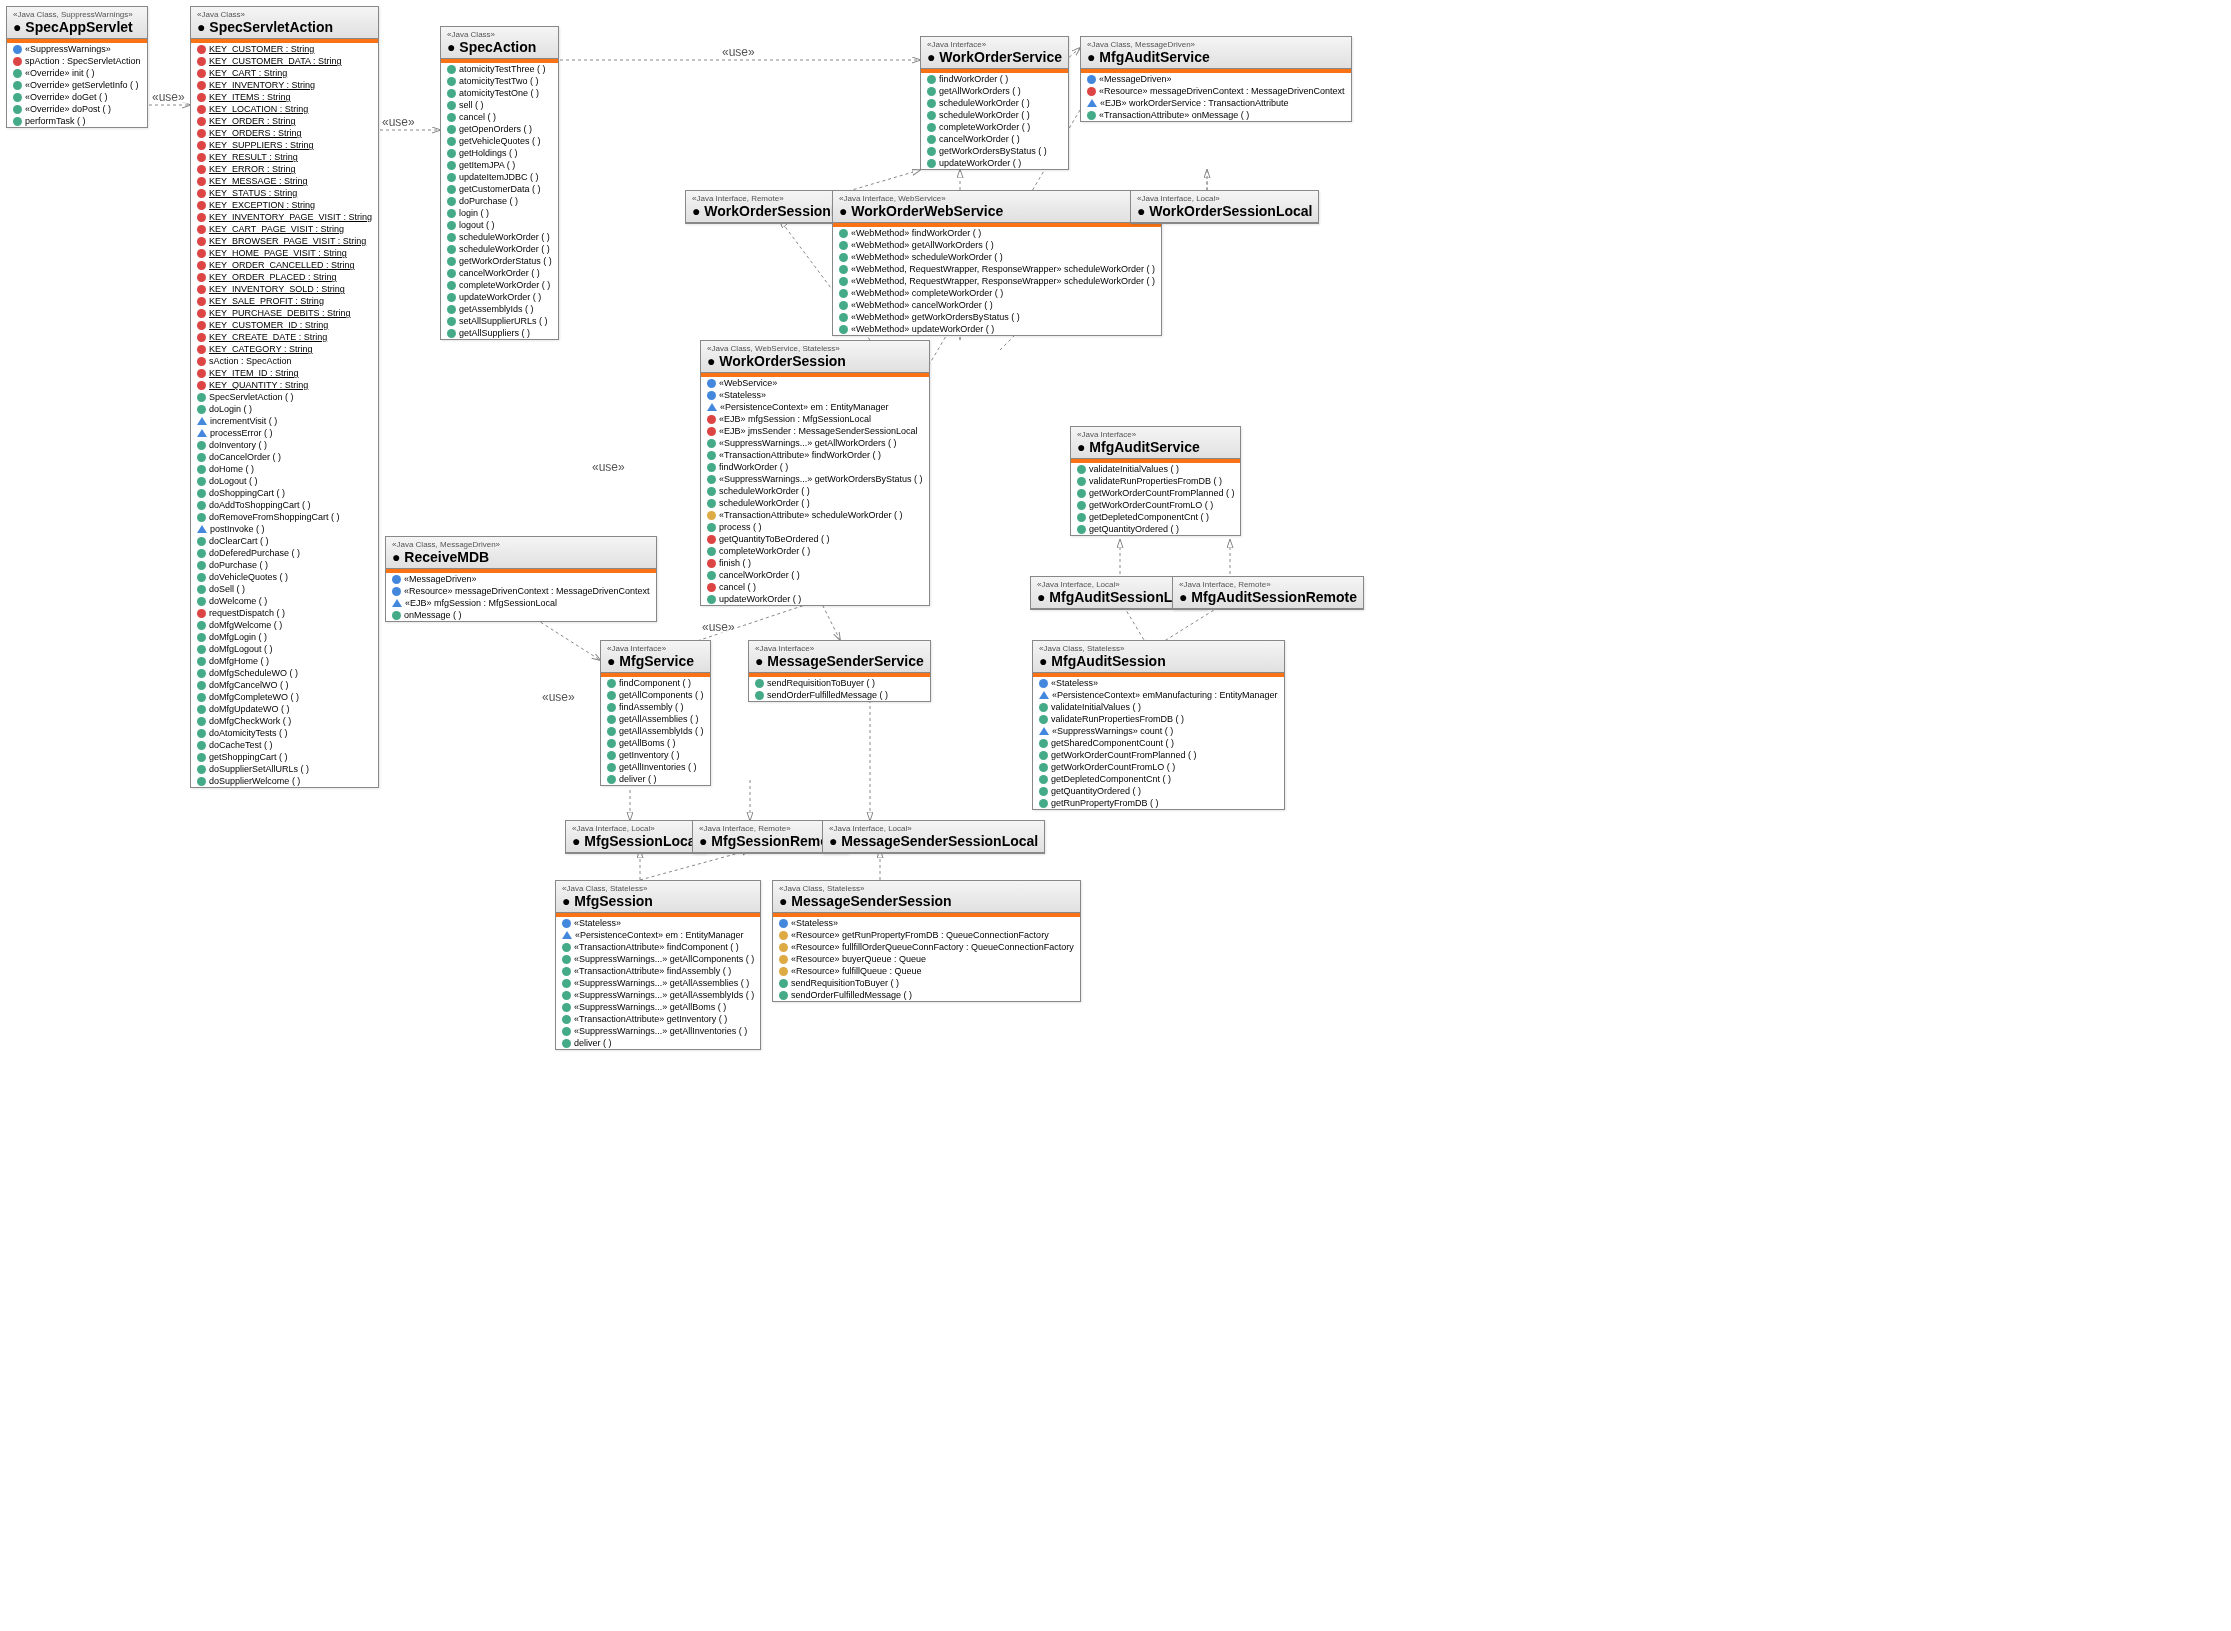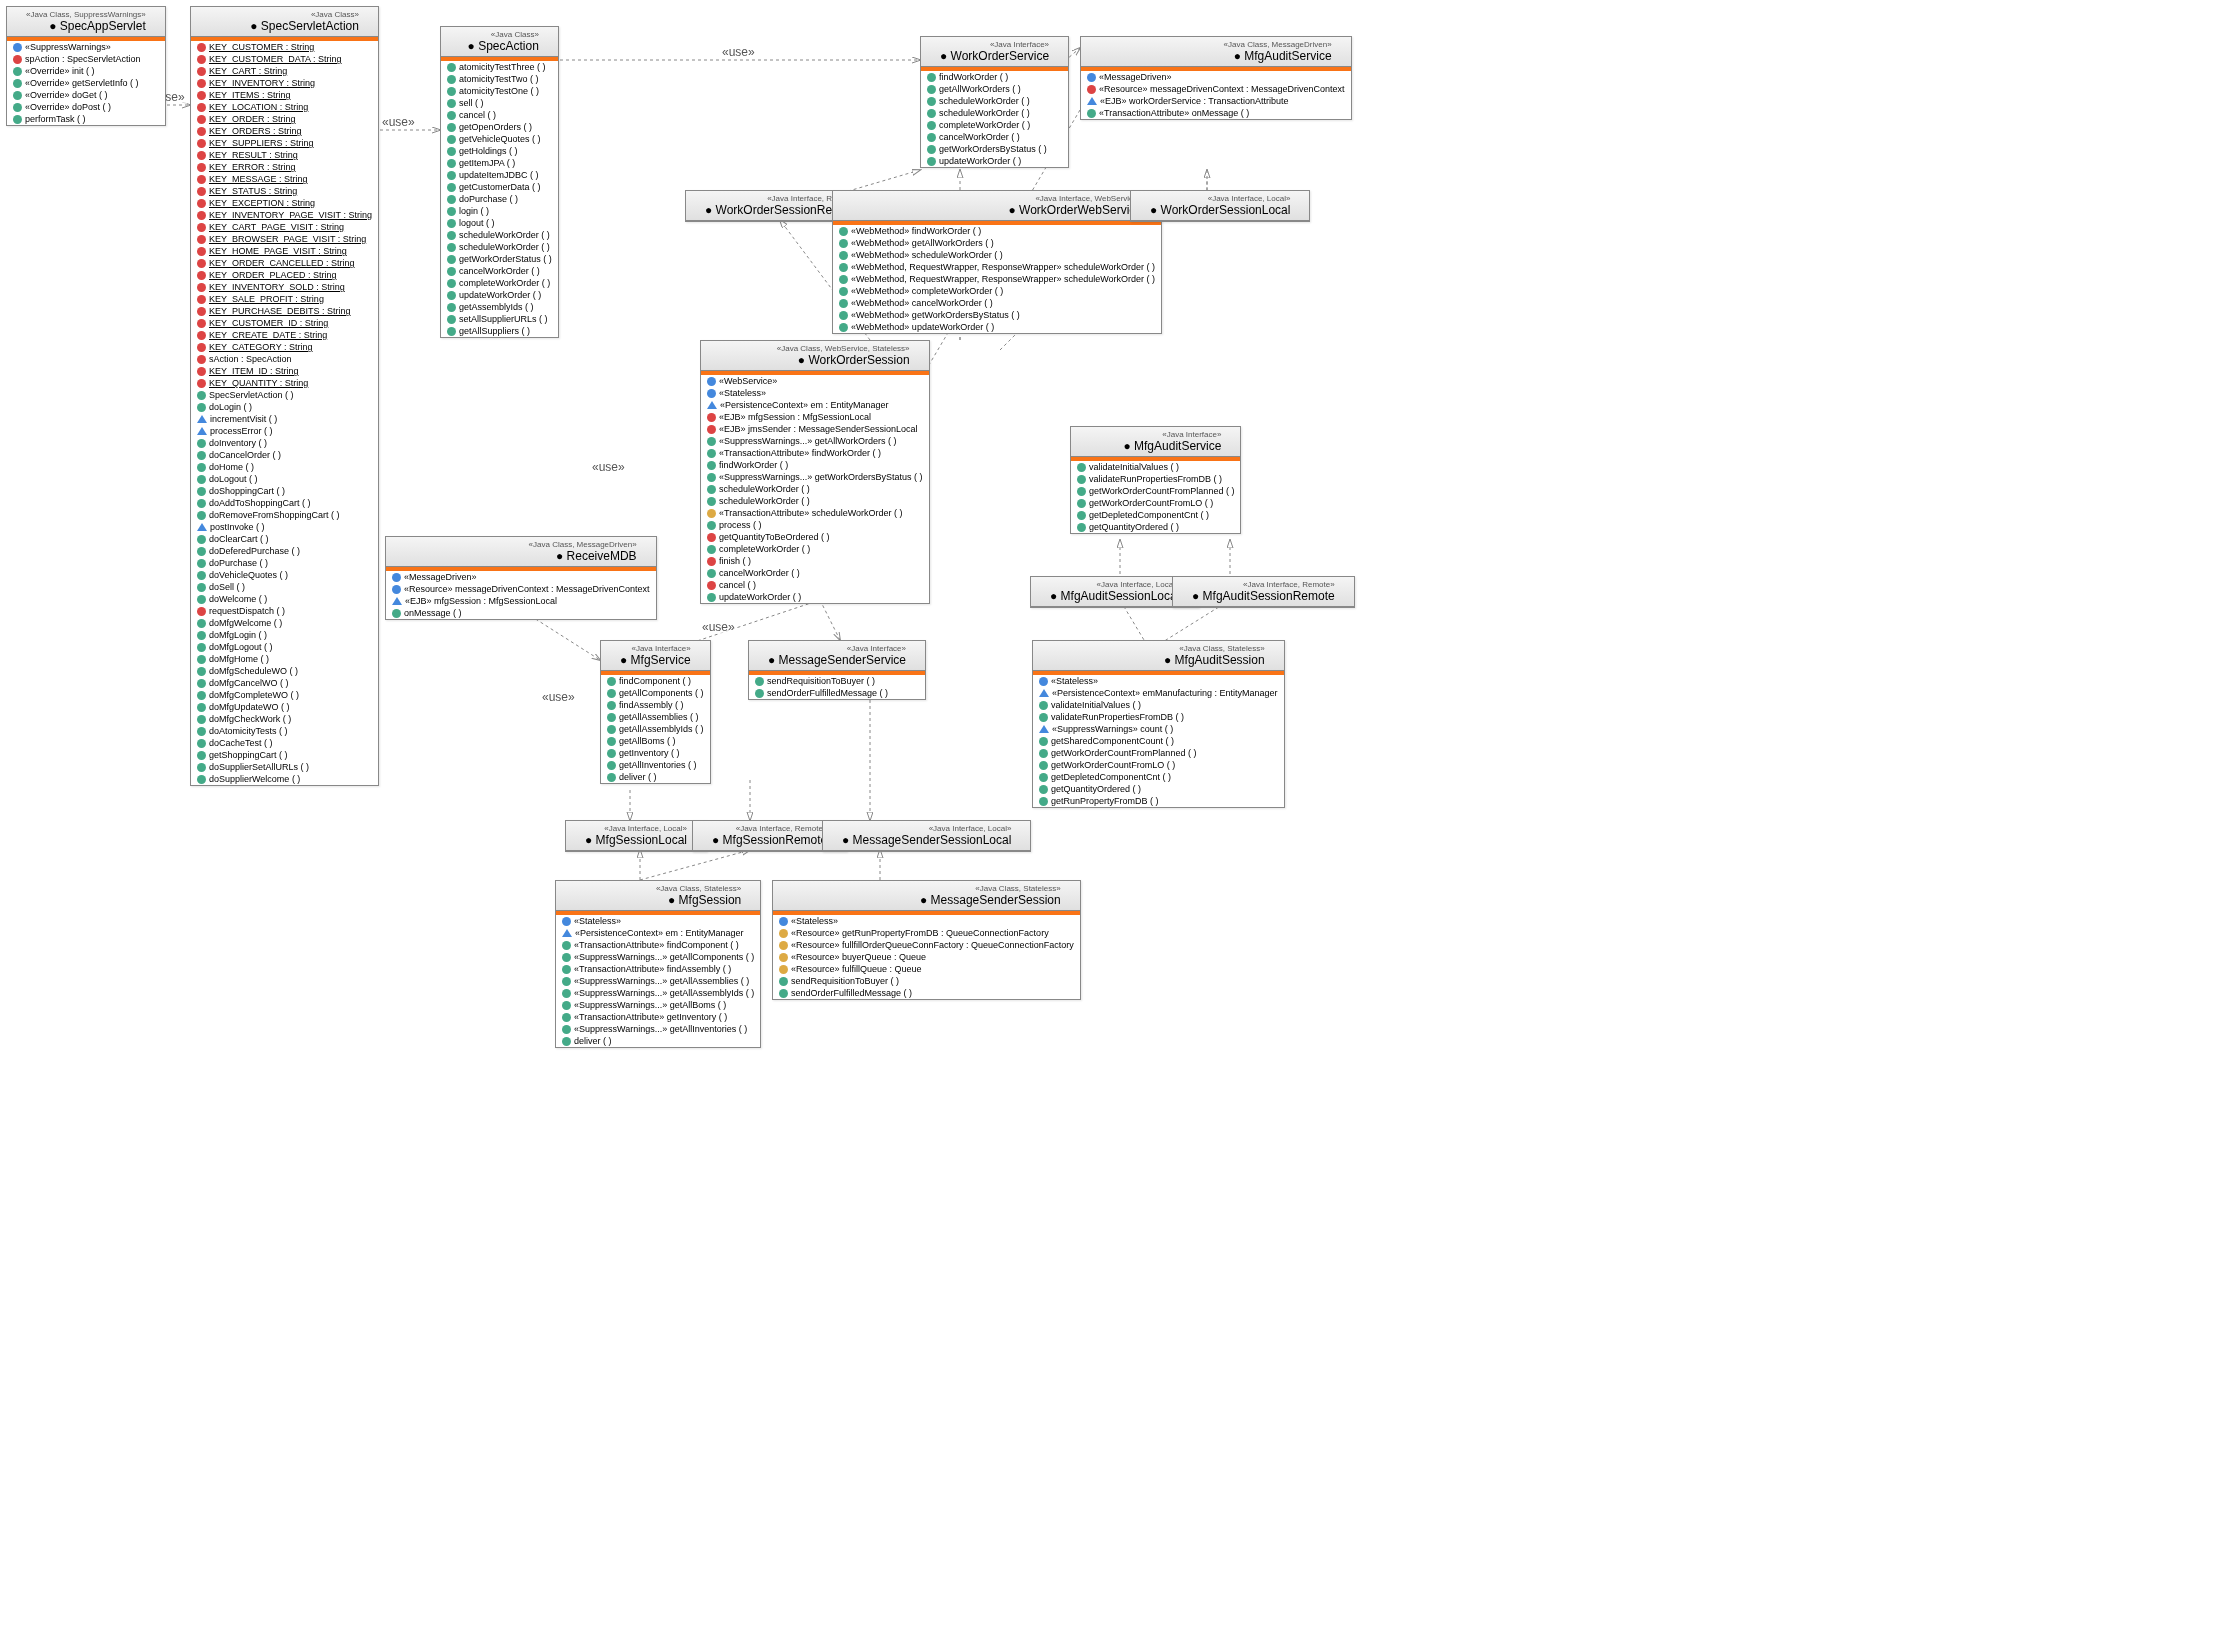--- a/index.html
+++ b/index.html
@@ -1,19 +1,19 @@
 <!DOCTYPE html>
 <html><head>
 <meta charset="utf-8">
 <style>
 body{font-family:Arial,sans-serif;font-size:9px;background:#fff;margin:0;padding:0;position:relative;width:2231px;height:1631px}
 .box{position:absolute;border:1px solid #888;background:#fff;box-shadow:1px 1px 2px rgba(0,0,0,.1)}
-.hdr{background:linear-gradient(#f5f5f5,#e0e0e0);padding:3px 19px;border-bottom:1px solid #888;text-align:right}
+.hdr{background:linear-gradient(#f5f5f5,#e0e0e0);padding:3px 6px;border-bottom:1px solid #888;text-align:left}
 .hdr .stereo{font-size:8px;color:#555}
-.hdr .nm{font-weight:normal;font-size:12px}
+.hdr .nm{font-weight:bold;font-size:14px}
 .sect{border-top:4px solid #f97316}
 .row{padding:1px 6px;white-space:nowrap;display:flex;align-items:center;gap:3px}
 .ic{width:9px;height:9px;display:inline-block;border-radius:50%;flex-shrink:0}
 .ic-g{background:#4a8}.ic-r{background:#d44}.ic-b{background:#48d}.ic-y{background:#da4}
 .ic-t{width:0;height:0;border-left:5px solid transparent;border-right:5px solid transparent;border-bottom:8px solid #48d;border-radius:0}
 .txt.und{text-decoration:underline}
 svg.conn{position:absolute;top:0;left:0;width:2231px;height:1631px;pointer-events:none}
 .dash{stroke:#888;stroke-dasharray:3,3;fill:none}
 .lbl{position:absolute;font-size:12px;color:#555;background:rgba(255,255,255,.7);padding:0 2px}
 </style>

